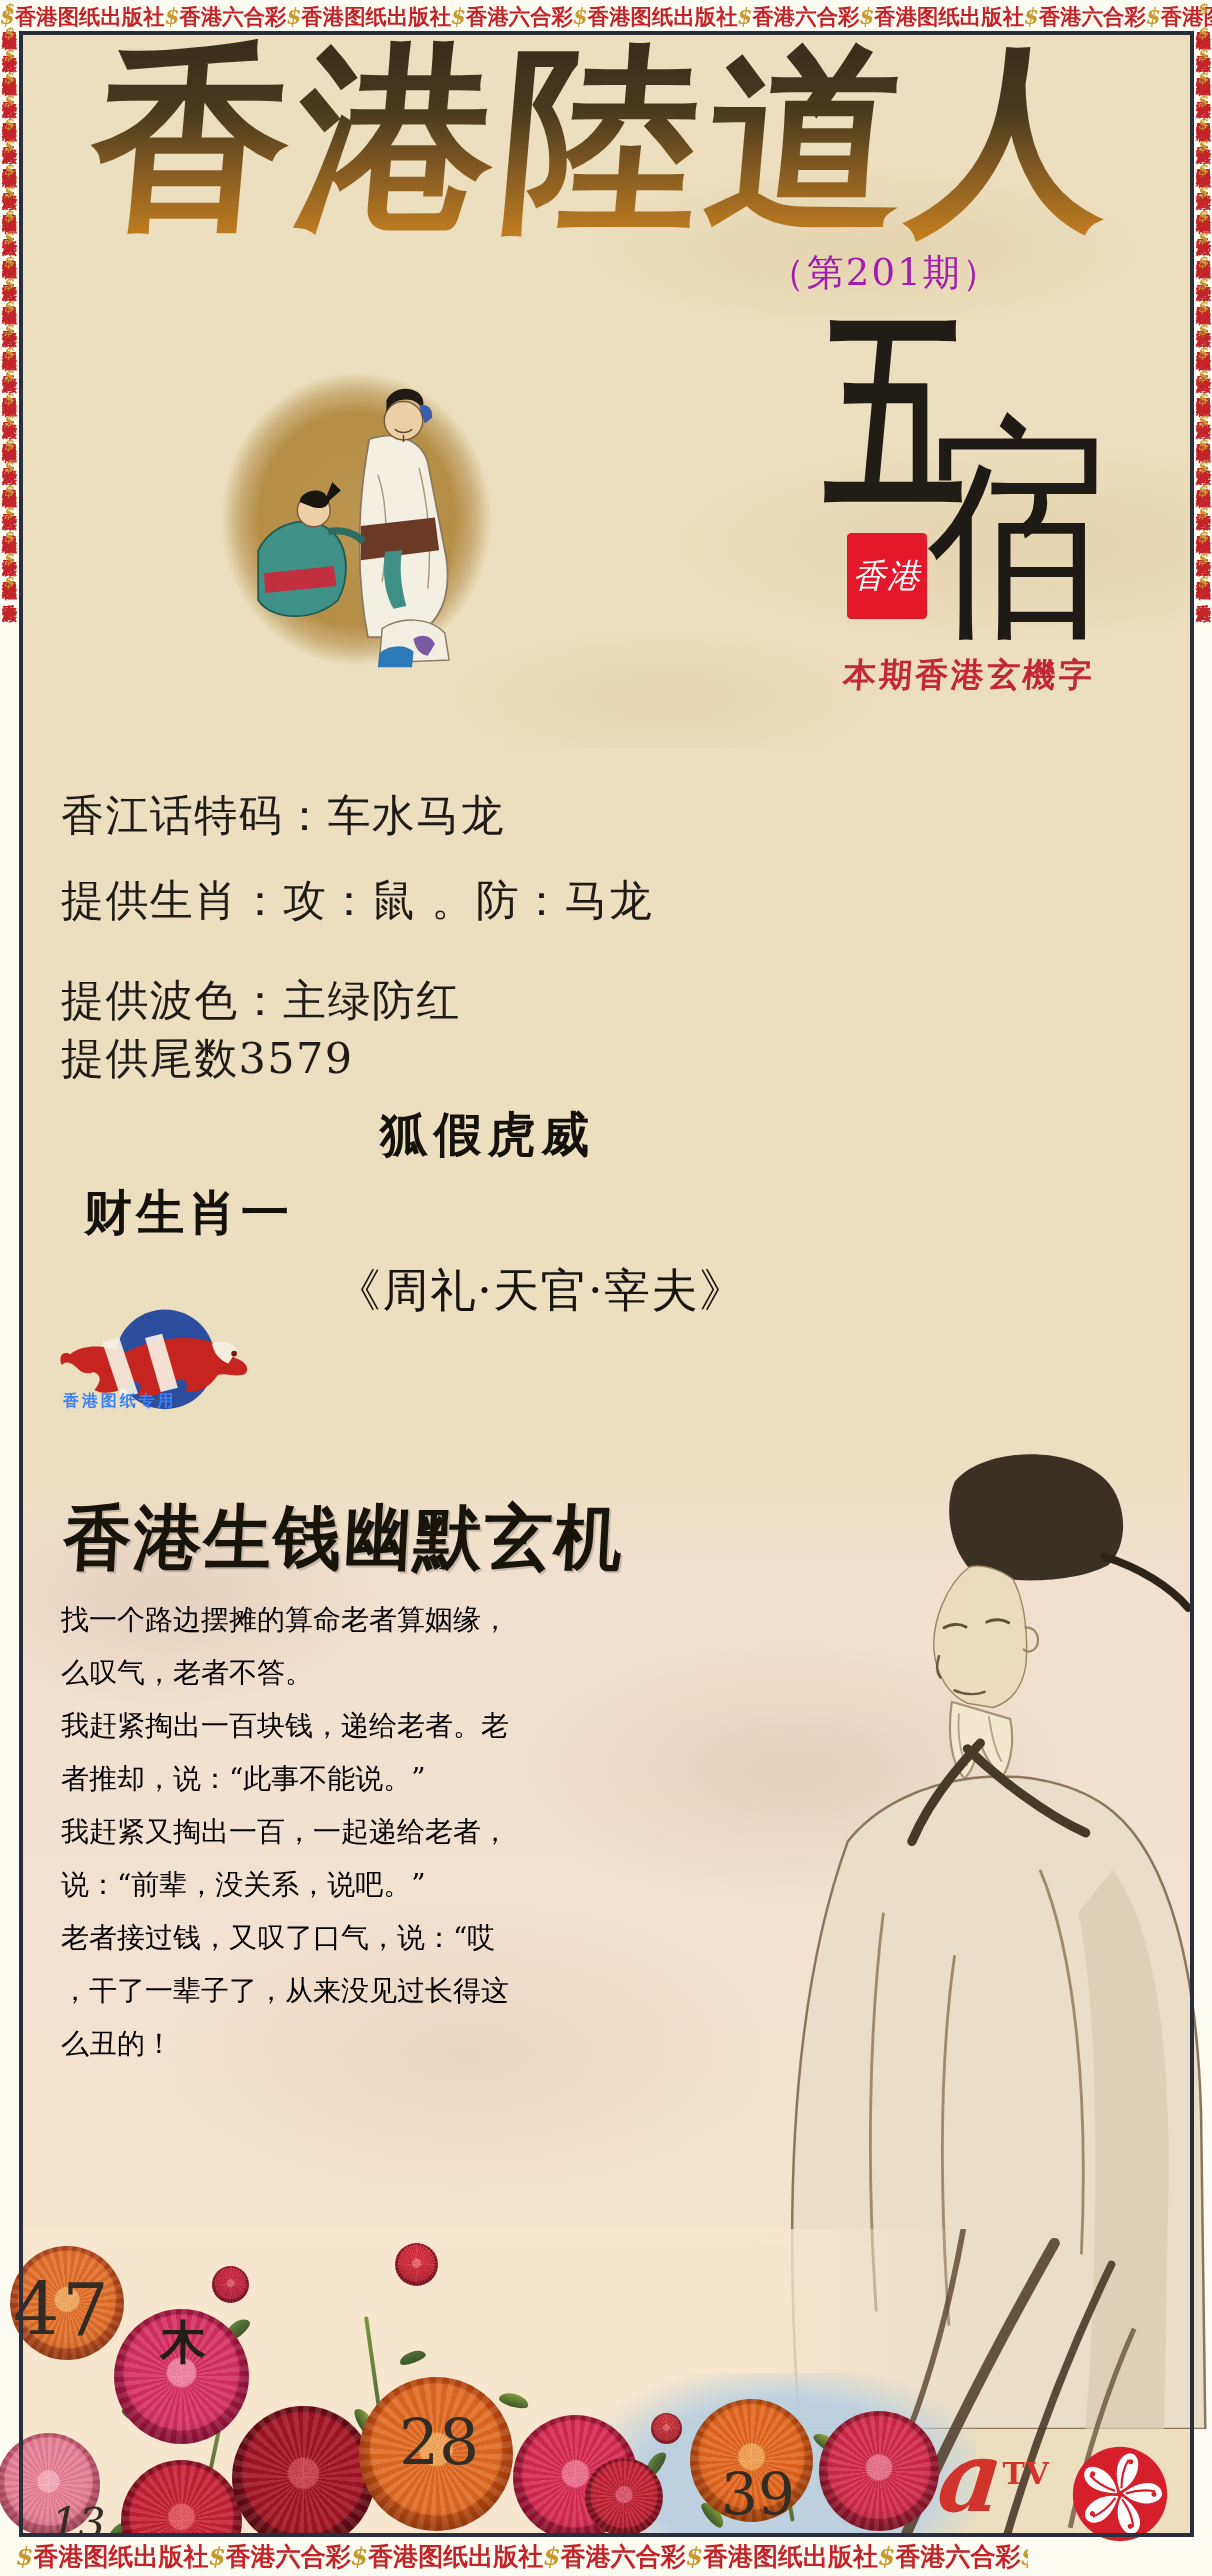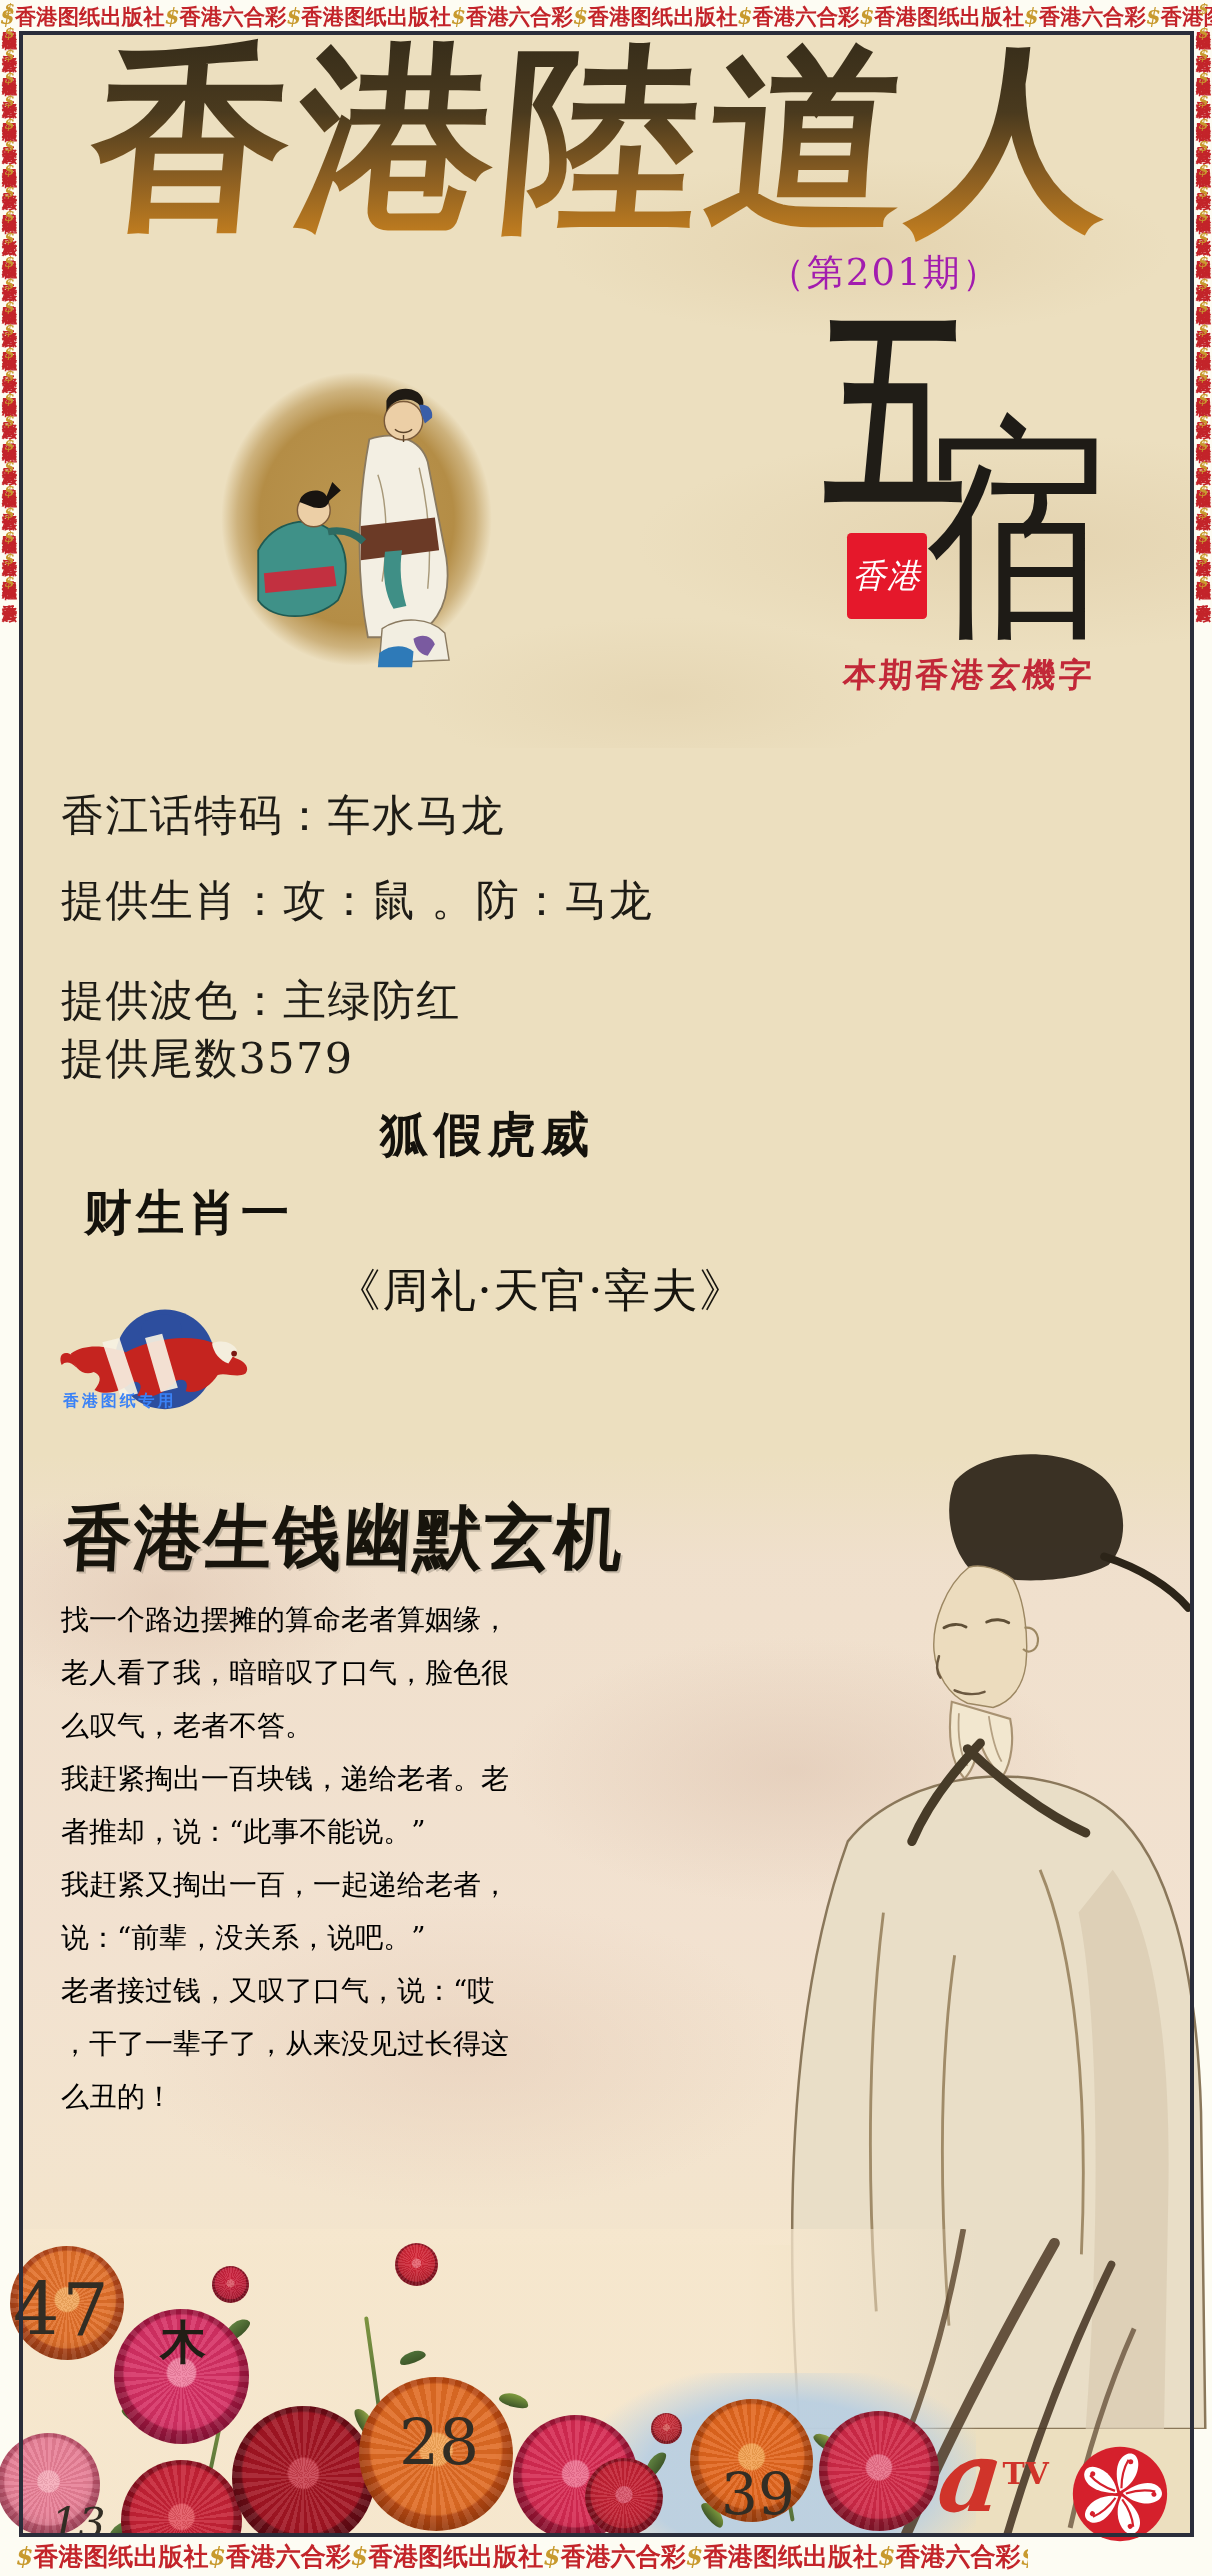--- a/index.html
+++ b/index.html
@@ -210,21 +210,20 @@
 
 <div class="lucky n47">47</div>
 <div class="lucky wood">木</div>
 <div class="lucky n28">28</div>
 <div class="lucky n39">39</div>
 <div class="lucky n13">13</div>
 
 <div class="humor-heading">香港生钱幽默玄机</div>
 <div class="joke" id="joke">
     <div>找一个路边摆摊的算命老者算姻缘，</div>
-    <div>老人看了我，暗暗叹了口气，脸色很</div>
     <div>么叹气，老者不答。</div>
     <div>我赶紧掏出一百块钱，递给老者。老</div>
     <div>者推却，说：“此事不能说。”</div>
     <div>我赶紧又掏出一百，一起递给老者，</div>
     <div>说：“前辈，没关系，说吧。”</div>
     <div>老者接过钱，又叹了口气，说：“哎</div>
     <div>，干了一辈子了，从来没见过长得这</div>
     <div>么丑的！</div>
   </div>
 

